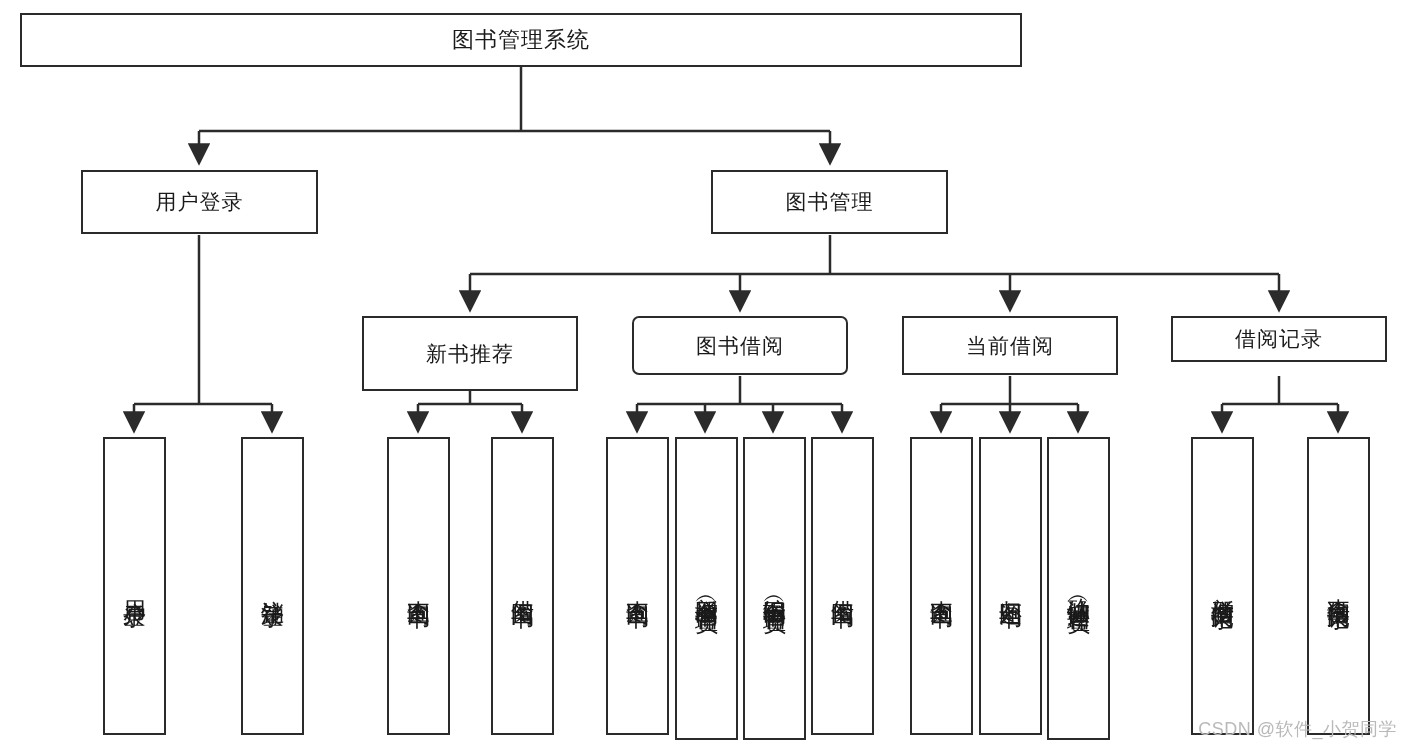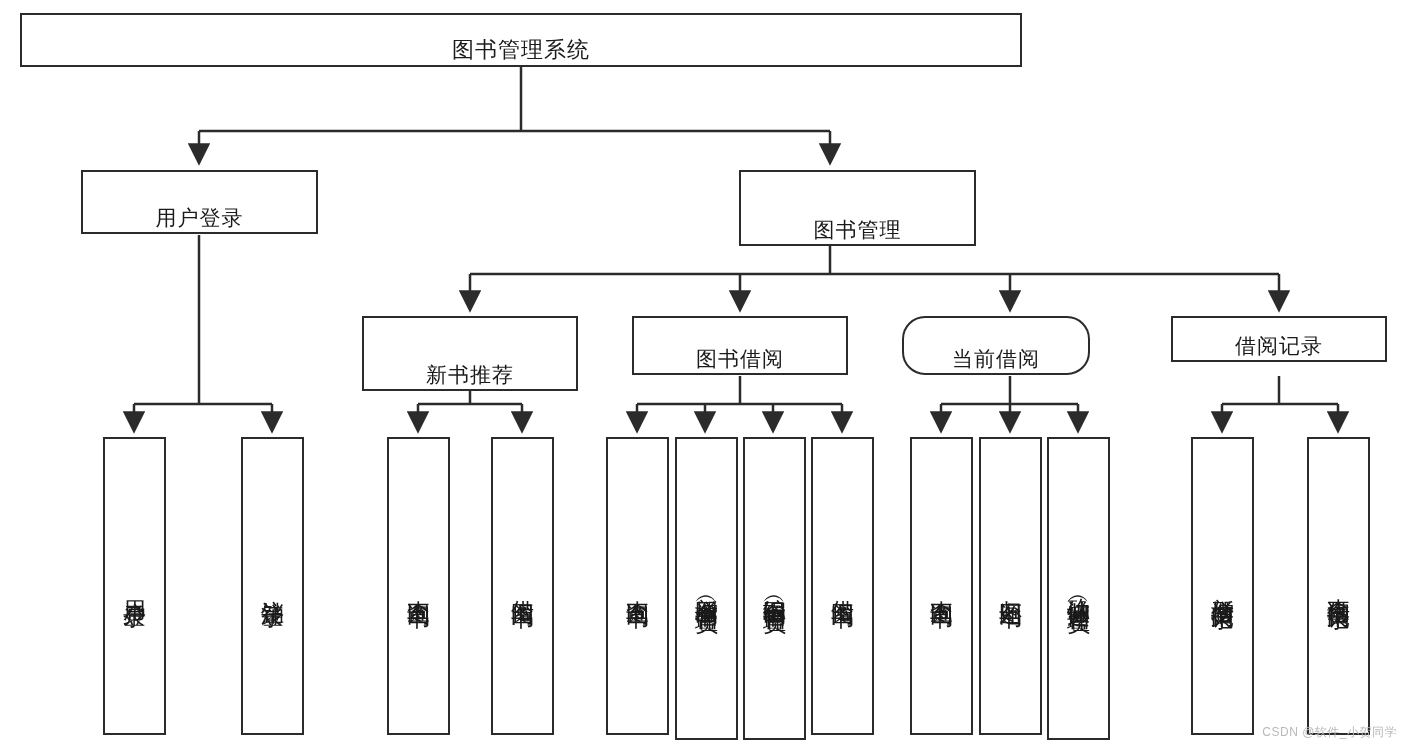--- a/index.html
+++ b/index.html
@@ -33,21 +33,20 @@
     display: flex;
     align-items: center;
     justify-content: center;
     color: #1a1a1a;
     z-index: 2;
   }
   .node-h {
     font-size: 21px;
     letter-spacing: 1px;
     white-space: nowrap;
-    align-items: flex-end;
   }
   .node-v {
     writing-mode: vertical-rl;
     text-orientation: upright;
     font-size: 23px;
     line-height: 1.18;
     letter-spacing: 2px;
     padding: 6px 0;
     text-align: center;
     justify-content: center;
@@ -59,21 +58,21 @@
     display: block;
     max-height: 100%;
   }
   .root {
     font-size: 22px;
   }
   #watermark {
     position: absolute;
     right: 8px;
     bottom: 6px;
-    font-size: 12px;
+    font-size: 18px;
     color: #b9b9b9;
     letter-spacing: 0.5px;
     white-space: nowrap;
     z-index: 3;
   }
 </style>
 </head>
 <body>
 
 <div id="canvas">
@@ -128,31 +127,31 @@
     </g>
   </svg>
 
   <div class="node node-h root" style="left:20px; top:13px; width:1002px; height:54px;">
     <span>图书管理系统</span>
   </div>
 
   <div class="node node-h" style="left:81px; top:170px; width:237px; height:64px;">
     <span>用户登录</span>
   </div>
-  <div class="node node-h" style="left:711px; top:170px; width:237px; height:76px;margin-left:28px;">
+  <div class="node node-h" style="left:711px; top:170px; width:237px; height:64px;">
     <span>图书管理</span>
   </div>
 
   <div class="node node-h" style="left:362px; top:316px; width:216px; height:75px;">
     <span>新书推荐</span>
   </div>
-  <div class="node node-h" style="left:632px; top:316px; width:216px; height:59px;">
+  <div class="node node-h" style="left:632px; top:316px; width:216px; height:59px;border-radius:7px;">
     <span>图书借阅</span>
   </div>
-  <div class="node node-h" style="left:902px; top:316px; width:188px; height:59px;border-radius:23px;">
+  <div class="node node-h" style="left:902px; top:316px; width:216px; height:59px;">
     <span>当前借阅</span>
   </div>
   <div class="node node-h" style="left:1171px; top:316px; width:216px; height:46px;">
     <span>借阅记录</span>
   </div>
 
   <div class="node node-v" style="left:103px; top:437px; width:63px; height:298px;">
     <span class="vtext">用户登录</span>
   </div>
   <div class="node node-v" style="left:241px; top:437px; width:63px; height:298px;">

